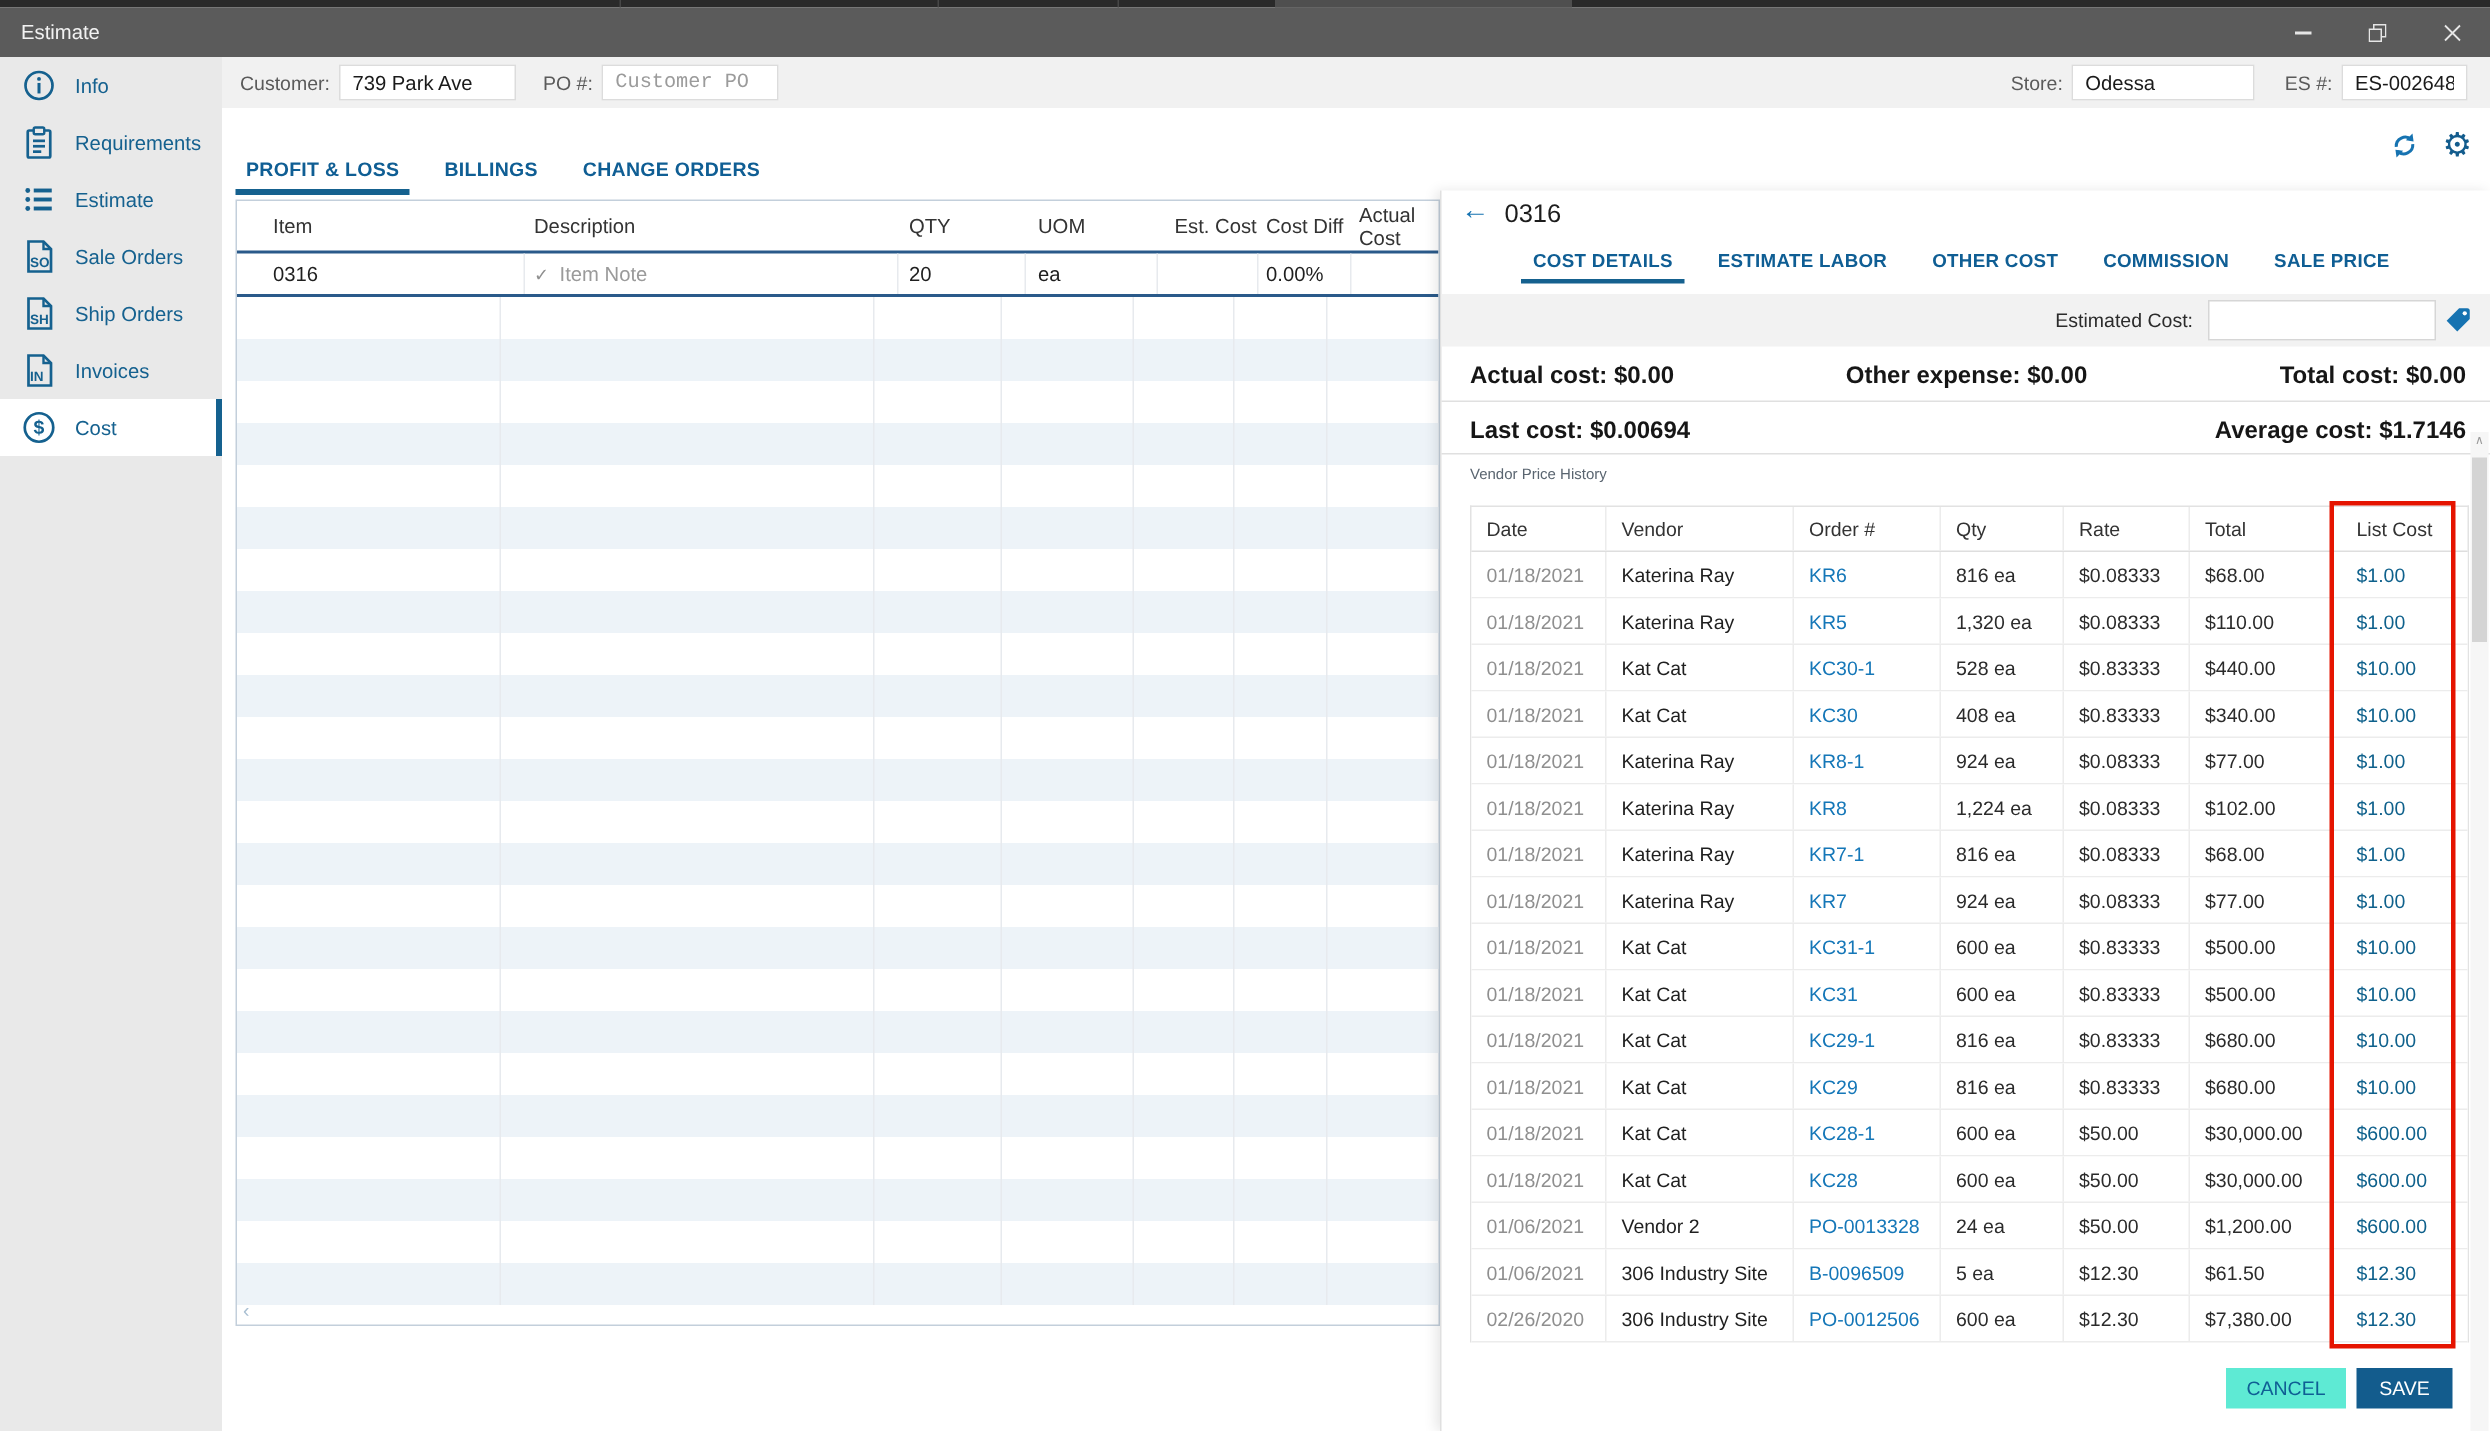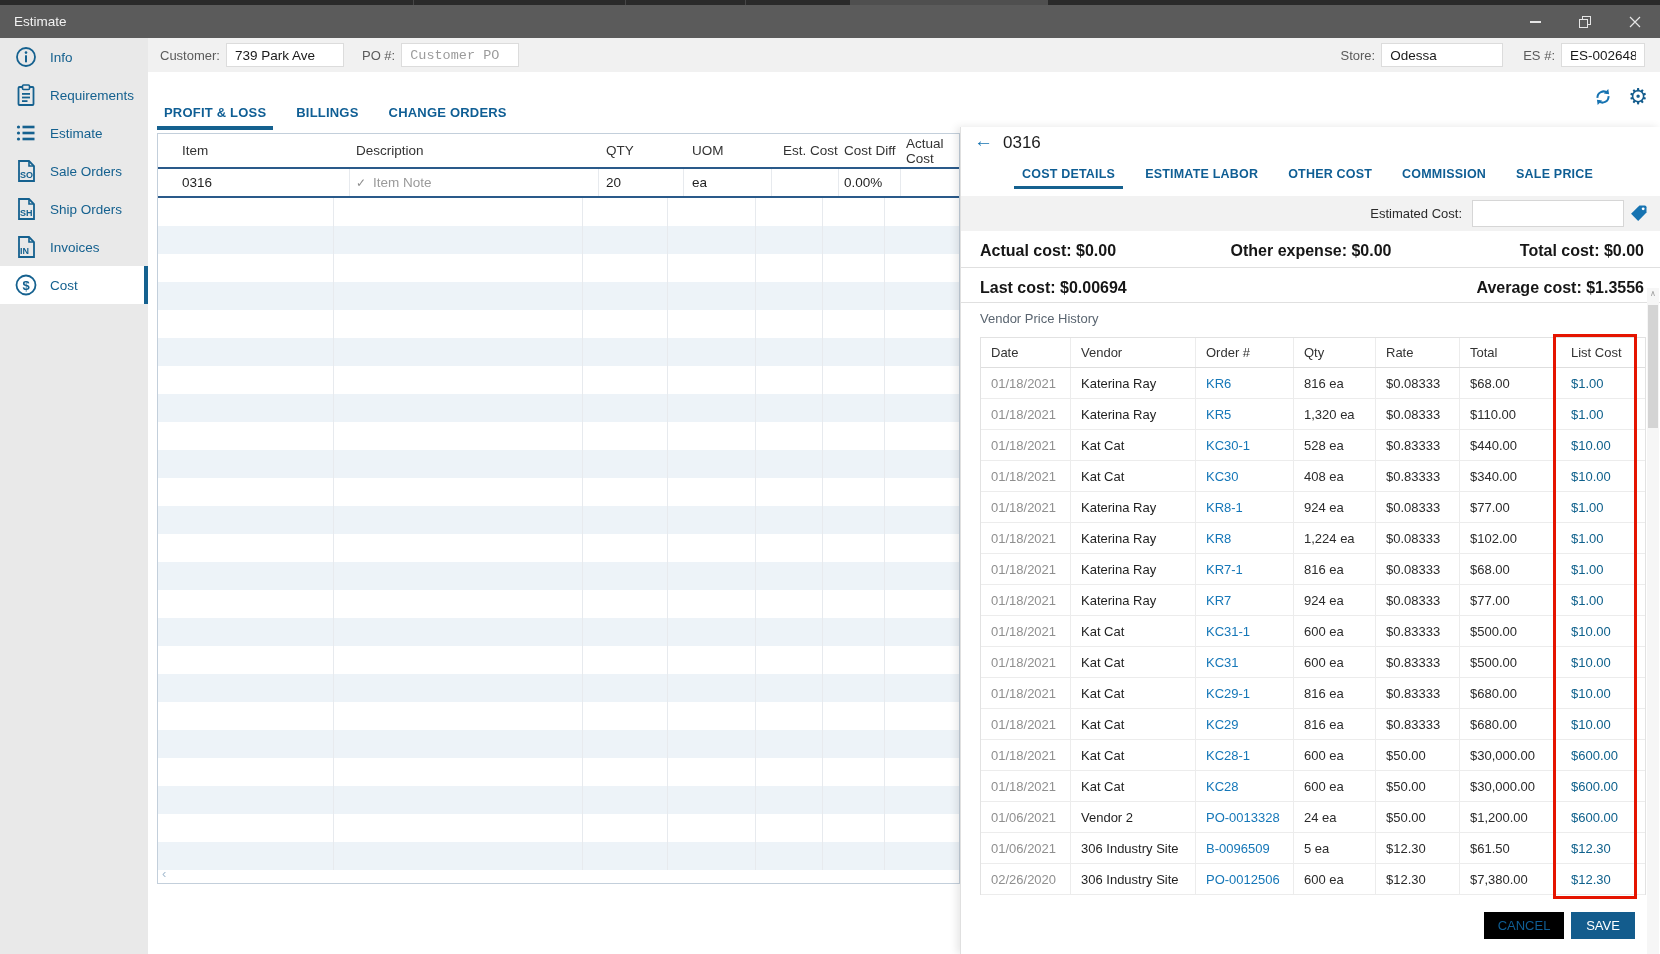--- a/index.html
+++ b/index.html
@@ -97,21 +97,21 @@
   .dp-est-label { position: absolute; right: 199px; top: 10px; font-size: 13px; color: #2b2b2b; }
   .dp-est-input { position: absolute; left: 511px; top: 4px; width: 152px; height: 27px;
     border: 1px solid #d6d6d6; background: #fff; padding: 0 8px; font-size: 13px; outline: none; }
   .dp-tag { position: absolute; left: 668px; top: 7px; width: 20px; height: 20px; cursor: pointer; }
   .dp-sumrow { position: absolute; left: 0; width: 700px; font-size: 16px; font-weight: bold; color: #161616; }
   .dp-sumrow1 { top: 104px; height: 37px; border-bottom: 1px solid #e0e0e0; }
   .dp-sumrow2 { top: 141px; height: 35px; border-bottom: 1px solid #e0e0e0; text-align: center; }
   .sum-left { position: absolute; left: 19px; top: 11px; }
   .sum-center { position: absolute; left: 0; right: 0; top: 11px; text-align: center; }
   .sum-right { position: absolute; right: 17px; top: 11px; }
-  .dp-vph-heading { position: absolute; left: 19px; top: 184px; font-size: 13px; color: #5a6570; }
+  .dp-vph-heading { position: absolute; left: 19px; top: 184px; font-size: 10px; color: #5a6570; }
   .vtable { position: absolute; left: 19px; top: 210px; width: 666px; border: 1px solid #e2e2e2;
     border-bottom: none; font-size: 13px; }
   .vhead { display: flex; height: 30px; align-items: center; color: #333; border-bottom: 1px solid #dedede; }
   .vrow { display: flex; height: 31px; align-items: center; border-bottom: 1px solid #ececec; background: #fff; }
   .vcell, .vhcell { height: 100%; display: flex; align-items: center; padding-left: 10px;
     border-right: 1px solid #ececec; overflow: hidden; white-space: nowrap; }
   .vcell:last-child, .vhcell:last-child { border-right: none; }
   .vc0 { width: 90px; } .vc1 { width: 125px; } .vc2 { width: 98px; } .vc3 { width: 82px; }
   .vc4 { width: 84px; } .vc5 { width: 95px; } .vc6 { width: 90px; padding-left: 16px; }
   .c-date { color: #8f8f8f; }
@@ -120,21 +120,21 @@
   .c-qty, .c-rate, .c-total { color: #2b2b2b; }
   .c-list { color: #0f618c; }
   .red-box { position: absolute; left: 592px; top: 207px; width: 84px; height: 565px;
     border: 3px solid #e51400; pointer-events: none; }
   .dp-scroll { position: absolute; right: 1px; top: 161px; bottom: 0; width: 12px; background: #f6f6f6; }
   .dp-scroll .up { position: absolute; top: 1px; left: 0; width: 12px; text-align: center; color: #9a9a9a;
     font-size: 8px; }
   .dp-thumb { position: absolute; top: 17px; left: 1px; width: 10px; height: 123px; background: #d4d4d4; }
   .btn { position: absolute; top: 785px; height: 27px; border: none; font-size: 13px; cursor: pointer;
     font-family: "Liberation Sans", sans-serif; display: flex; align-items: center; justify-content: center; }
-  .btn-cancel { left: 523px; width: 80px; background: #000000; color: #0f5e94; }
+  .btn-cancel { left: 523px; width: 80px; background: #5eead4; color: #0f5e94; }
   .btn-save { left: 610px; width: 64px; background: #135c8d; color: #ffffff; }
 
   svg { display: block; }
 </style>
 </head>
 <body>
 
 <div class="window">
 
   <div class="top-strip">
@@ -540,21 +540,21 @@
         </span>
       </div>
 
       <div class="dp-sumrow dp-sumrow1">
         <span class="sum-left">Actual cost: $0.00</span>
         <span class="sum-center">Other expense: $0.00</span>
         <span class="sum-right">Total cost: $0.00</span>
       </div>
       <div class="dp-sumrow dp-sumrow2">
         <span class="sum-left">Last cost: $0.00694</span>
-        <span class="sum-right">Average cost: $1.3556</span>
+        <span class="sum-right">Average cost: $1.7146</span>
       </div>
 
       <div class="dp-vph-heading">Vendor Price History</div>
 
       <div class="vtable">
         <div class="vhead">
           <div class="vhcell vc0">Date</div>
           <div class="vhcell vc1">Vendor</div>
           <div class="vhcell vc2">Order #</div>
           <div class="vhcell vc3">Qty</div>

